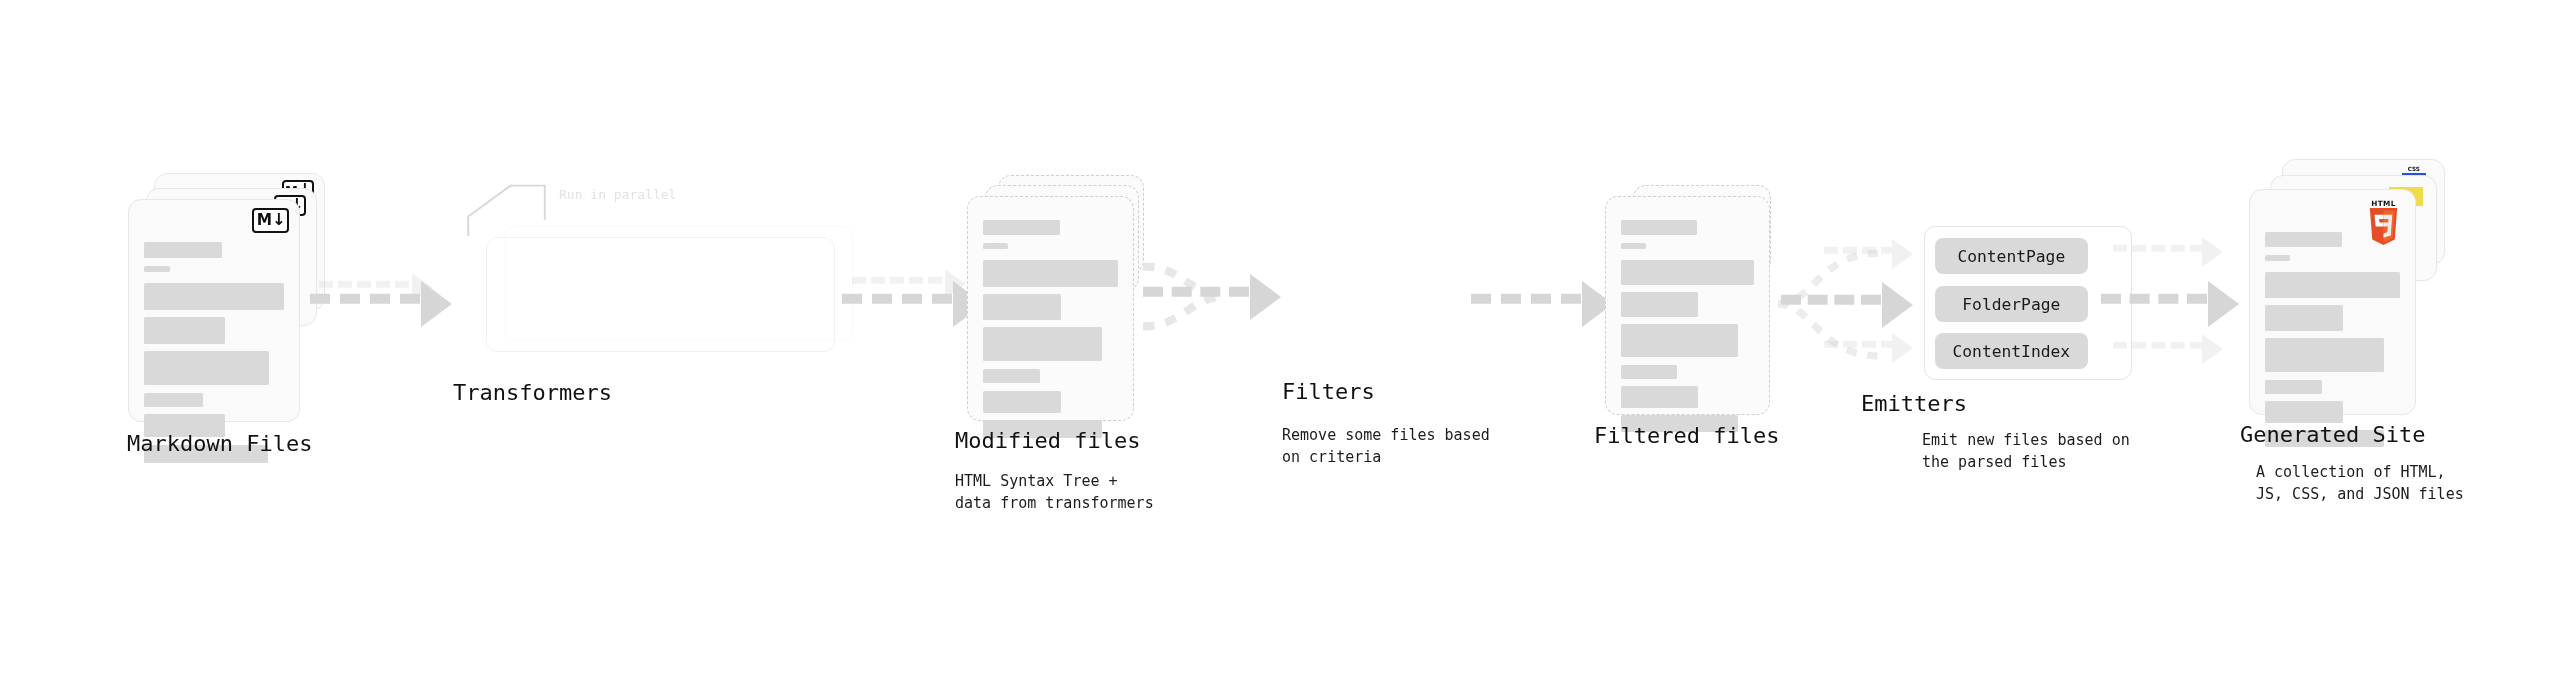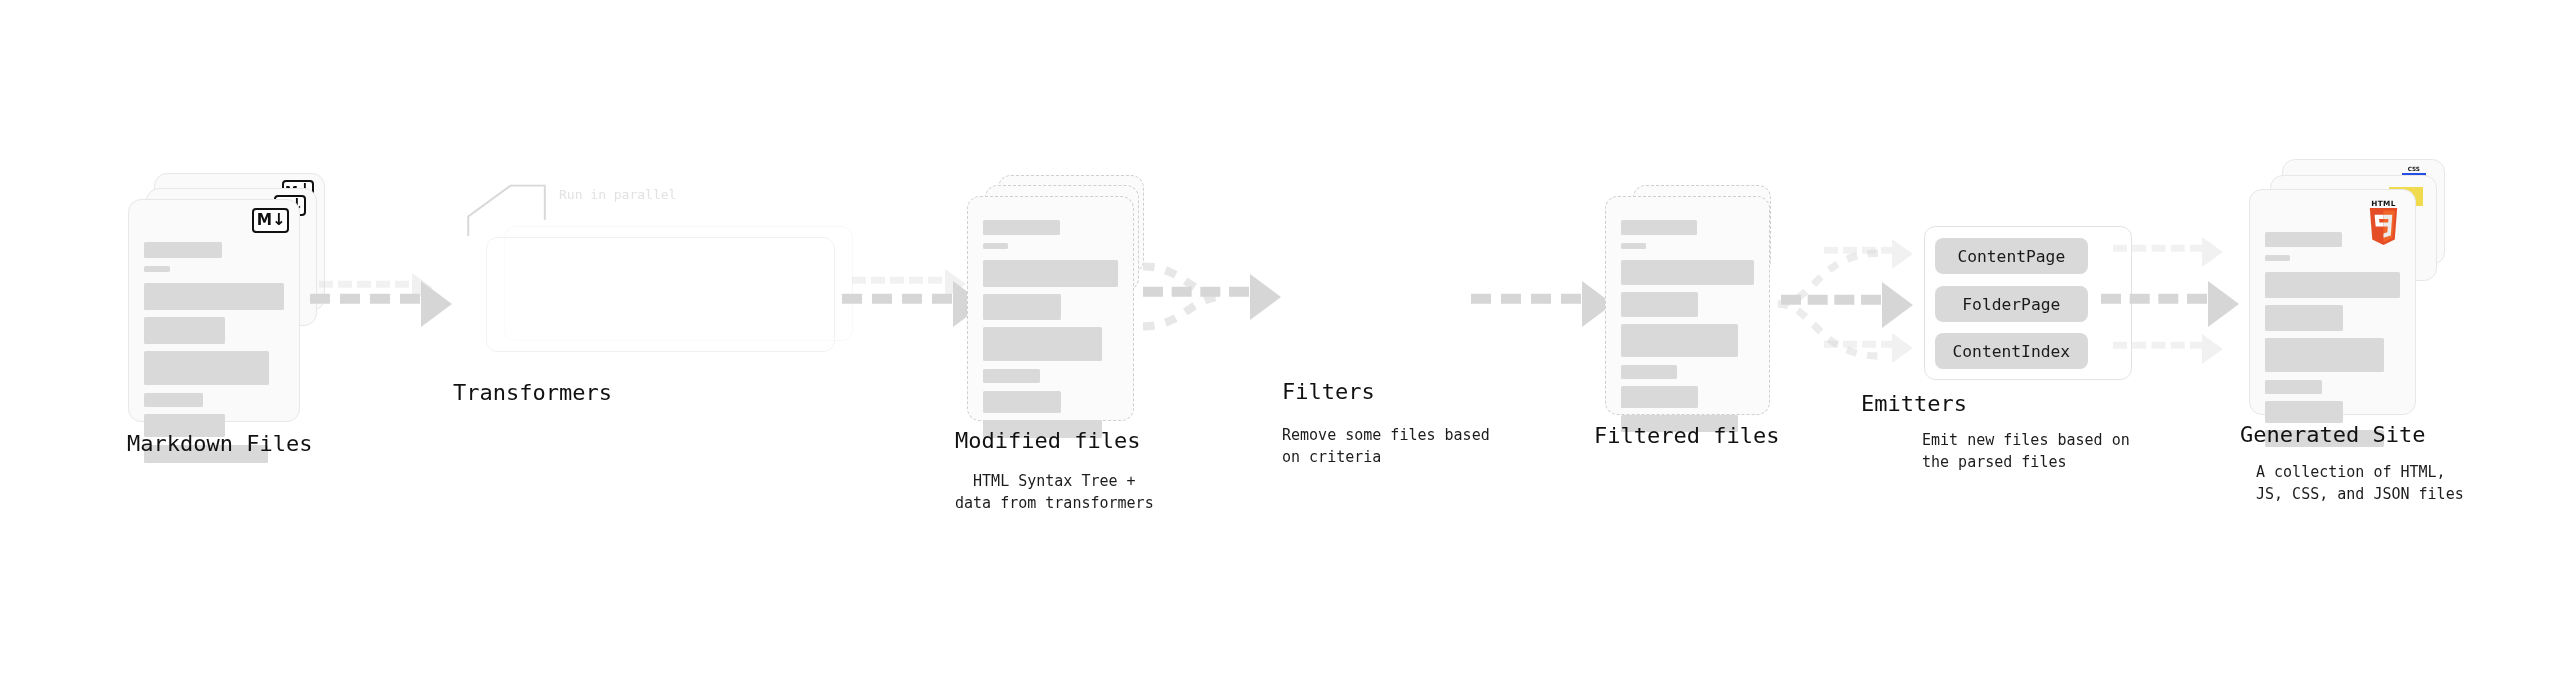--- a/index.html
+++ b/index.html
@@ -229,21 +229,21 @@
       <div class="bar" style="width:19%; height:6.5px; margin-bottom:10.6px;"></div>
       <div class="bar" style="width:100%; height:27px;"></div>
       <div class="bar" style="width:58%; height:26px;"></div>
       <div class="bar" style="width:88%; height:34px;"></div>
       <div class="bar" style="width:42%; height:14.6px;"></div>
       <div class="bar" style="width:58%; height:22px;"></div>
       <div class="bar" style="width:88%; height:18px;"></div>
     </div>
   </div>
   <div class="title" style="left:955px; top:428px;">Modified files</div>
-  <div class="sub" style="left:955px; top:470px;text-align:center;">HTML Syntax Tree +
+  <div class="sub" style="left:955px; top:470px;">HTML Syntax Tree +
 data from transformers</div>
 
   <svg class="curve" style="left:1141px; top:260px; width:106px; height:89px;" viewBox="0 0 130 110" width="106" height="89">
     <path d="M 2 8 C 52 8 60 45 104 45" fill="none" stroke="#e7e7e7" stroke-width="10" stroke-dasharray="14 14" stroke-linecap="butt"></path>
     <path d="M 2 82 C 52 82 60 45 104 45" fill="none" stroke="#e7e7e7" stroke-width="10" stroke-dasharray="14 14" stroke-linecap="butt"></path>
   </svg>
   <div class="arrow" style="left:1143px; top:273px; width:138px; height:47px;">
     <div class="dash" style="left:0; right:32.5px;"></div>
       <div class="head"></div>
   </div>

